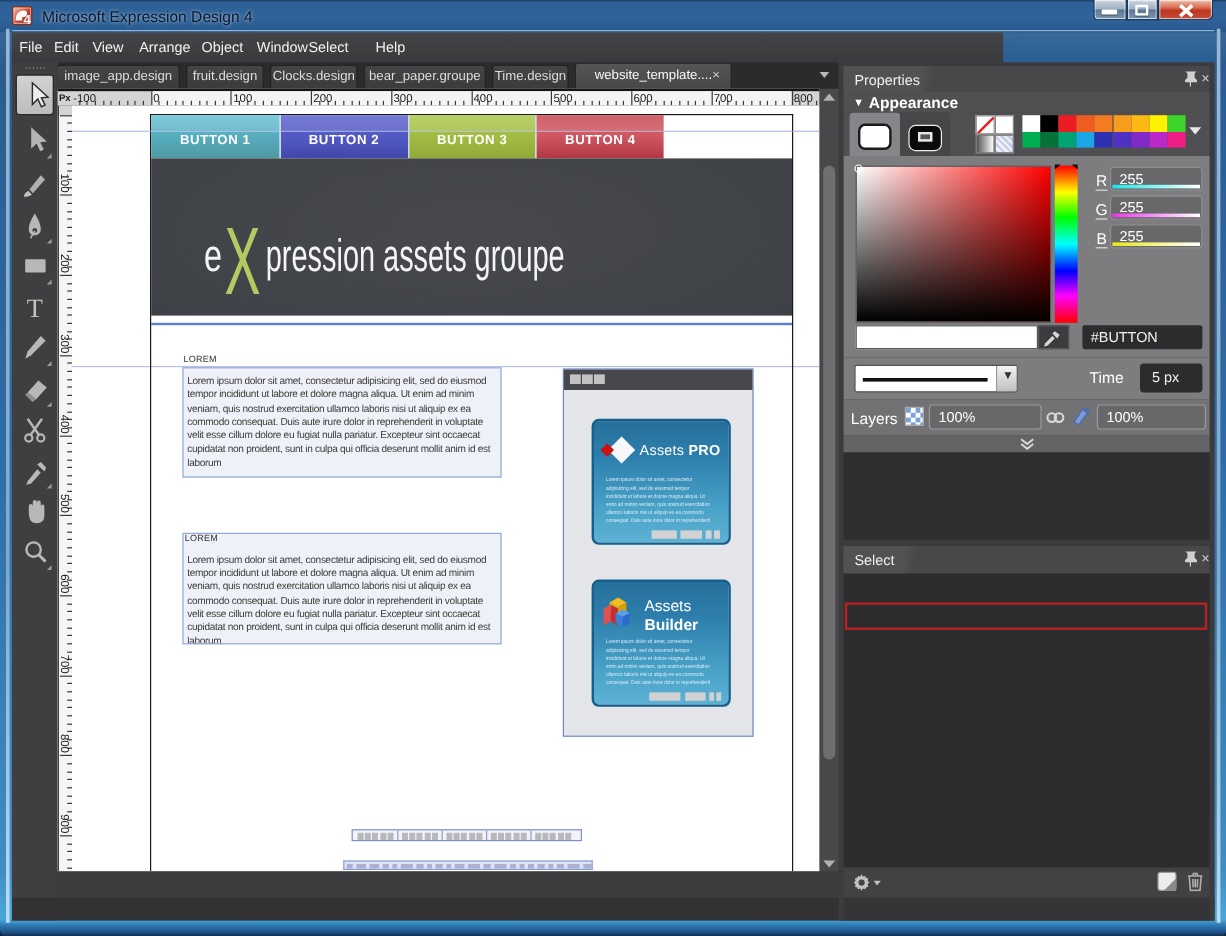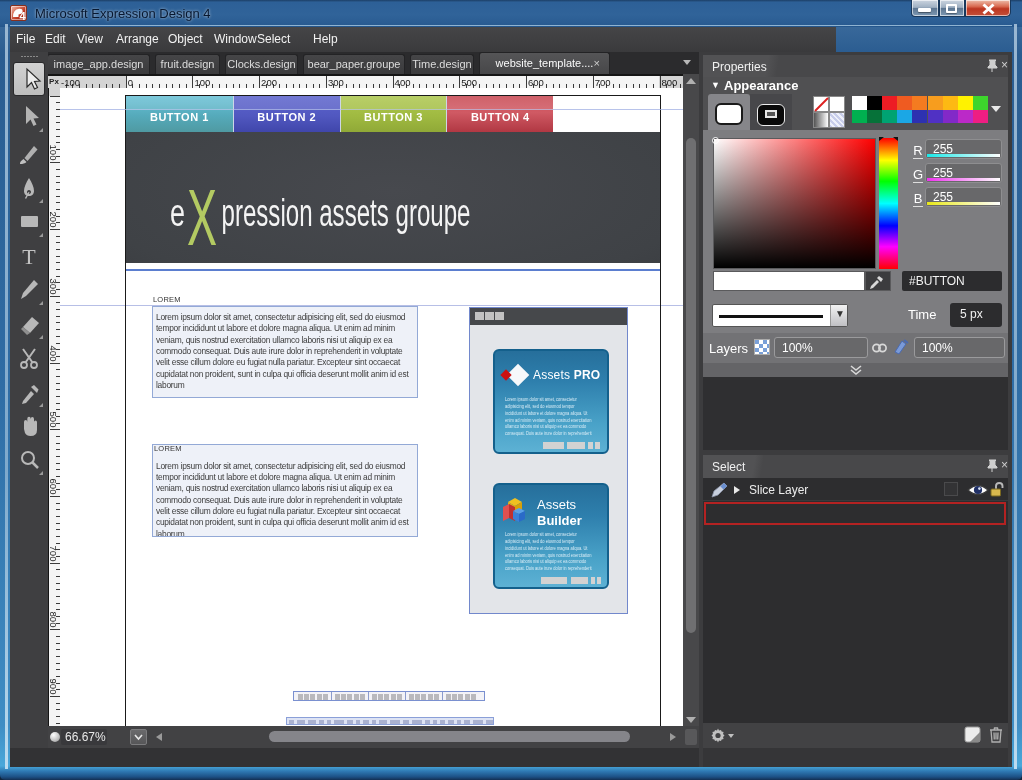--- a/index.html
+++ b/index.html
@@ -559,32 +559,20 @@
         <div style="position:absolute;top:1.5px;height:4px;background:#aab2d0;width:6px;left:177px"></div>
         <div style="position:absolute;top:1.5px;height:4px;background:#aab2d0;width:10px;left:186px"></div>
         <div style="position:absolute;top:1.5px;height:4px;background:#aab2d0;width:8px;left:199px"></div>
       </div>
     </div>
   <div id="vsb">
       <div style="position:absolute;left:3px;top:4px;width:0;height:0;border-left:5px solid transparent;border-right:5px solid transparent;border-bottom:6px solid #b0b0b0"></div>
       <div style="position:absolute;left:3px;top:643px;width:0;height:0;border-left:5px solid transparent;border-right:5px solid transparent;border-top:6px solid #b0b0b0"></div>
       <div id="vsb-thumb"></div>
     </div>
-  <div id="statusbar">
-      <div style="position:absolute;left:2px;top:6px;width:10px;height:10px;border-radius:50%;background:radial-gradient(circle at 35% 30%,#fff,#c0c0c0 60%,#8a8a8a)"></div>
-      <div style="position:absolute;left:13px;top:3px;width:46px;height:16px;background:#39393c;border-radius:2px"></div>
-      <div style="position:absolute;left:17px;top:4px;color:#e8e8e8;font-size:12px">66.67%</div>
-      <div style="position:absolute;left:82px;top:3px;width:17px;height:16px;background:linear-gradient(180deg,#6a6a6c,#565658);border:1px solid #7c7c7e;border-radius:2px"><svg width="15" height="14">
-          <path d="M4 5 L7.5 9 L11 5" stroke="#e8e8e8" stroke-width="1.6" fill="none"></path>
-        </svg></div>
-      <div style="position:absolute;left:108px;top:7px;width:0;height:0;border-top:4.5px solid transparent;border-bottom:4.5px solid transparent;border-right:6px solid #9a9a9a"></div>
-      <div id="hsb-thumb"></div>
-      <div style="position:absolute;left:622px;top:7px;width:0;height:0;border-top:4.5px solid transparent;border-bottom:4.5px solid transparent;border-left:6px solid #9a9a9a"></div>
-      <div style="position:absolute;left:637px;top:3px;width:12px;height:16px;background:#58585a;border-radius:2px"></div>
-    </div>
   <div class="abs" style="left:10px;top:748px;width:1002px;height:19px;background:#323234"></div>
   <div id="rpanel">
       <div class="phead" style="top:3px">
         <div style="position:absolute;left:0;top:0;width:76px;height:23px;background:linear-gradient(100deg,#525254 82%,rgba(82,82,84,0) 96%)"></div>
         <span class="pname">Properties</span>
         <svg class="pin" style="left:284px">
           <path d="M5 1 L9 1 L8 2 L8 6 L10 8 L10 9 L1 9 L1 8 L3 6 L3 2 L2 1 Z M5 9 L5 13" stroke="#d0d0d0" fill="#d0d0d0" stroke-width="1"></path>
         </svg>
         <span class="px" style="left:298px">×</span>
       </div>
@@ -680,38 +668,20 @@
       <div id="propvoid"></div>
       <div class="phead" style="top:403px">
         <div style="position:absolute;left:0;top:0;width:60px;height:23px;background:linear-gradient(100deg,#525254 82%,rgba(82,82,84,0) 96%)"></div>
         <span class="pname">Select</span>
         <svg class="pin" style="left:284px">
           <path d="M5 1 L9 1 L8 2 L8 6 L10 8 L10 9 L1 9 L1 8 L3 6 L3 2 L2 1 Z M5 9 L5 13" stroke="#d0d0d0" fill="#d0d0d0" stroke-width="1"></path>
         </svg>
         <span class="px" style="left:298px">×</span>
       </div>
       <div id="laybody">
-        <div class="lrow" style="top:1px">
-          <svg style="position:absolute;left:7px;top:2px" width="20" height="18">
-            <path d="M2 16 L4 10 L14 2 L17 5 L8 14 Z" fill="#c8cfdd" stroke="#8a93a8" stroke-width="0.8"></path>
-            <path d="M14 2 L17 5 L13.5 8.5 L10.5 5.5 Z" fill="#6a8fd0"></path>
-          </svg>
-          <span class="ltri"></span>
-          <span class="lname">Slice Layer</span>
-          <span class="lchk"></span>
-          <svg style="position:absolute;left:263px;top:1px" width="24" height="20">
-            <path d="M2 10 Q12 1 22 10 Q12 19 2 10 Z" fill="#fdfdfd" stroke="#3a3a3a" stroke-width="1.2"></path>
-            <circle cx="12" cy="10" r="4.1" fill="#203066"></circle>
-            <circle cx="13.4" cy="8.6" r="1.3" fill="#d8e2f4"></circle>
-          </svg>
-          <svg style="position:absolute;left:285px;top:2px" width="18" height="17">
-            <path d="M8 8 L8 5 q0-3 3.2-3 q3.3 0 3.3 3 L14.5 7" stroke="#b8b8b8" stroke-width="1.9" fill="none"></path>
-            <rect x="3" y="8" width="9.5" height="7" rx="1" fill="#d8b84e" stroke="#7a6820"></rect>
-          </svg>
-        </div>
         <div id="lrow2sel"></div>
       </div>
       <div id="laybottom">
         <svg style="position:absolute;left:7px;top:5px" width="16" height="15" viewBox="0 0 16 15">
           <path d="M8 2 L9 4 L11 3.4 L11.6 5 L13.6 5.6 L13 7.5 L14.5 9 L13 10.4 L13.6 12.4 L11.6 13 L11 14.6 L9 14 L8 16 L7 14 L5 14.6 L4.4 13 L2.4 12.4 L3 10.4 L1.5 9 L3 7.5 L2.4 5.6 L4.4 5 L5 3.4 L7 4 Z" fill="#c0c0c0" transform="translate(0,-1.5)"></path>
           <circle cx="8" cy="7.5" r="2.6" fill="#424244"></circle>
         </svg>
         <div style="position:absolute;left:25px;top:11px;width:0;height:0;border-left:3.5px solid transparent;border-right:3.5px solid transparent;border-top:4px solid #c0c0c0"></div>
         <svg style="position:absolute;left:261px;top:3px" width="18" height="18">
           <rect x="1" y="1" width="15" height="15" rx="2" fill="#ececec" stroke="#999"></rect>

